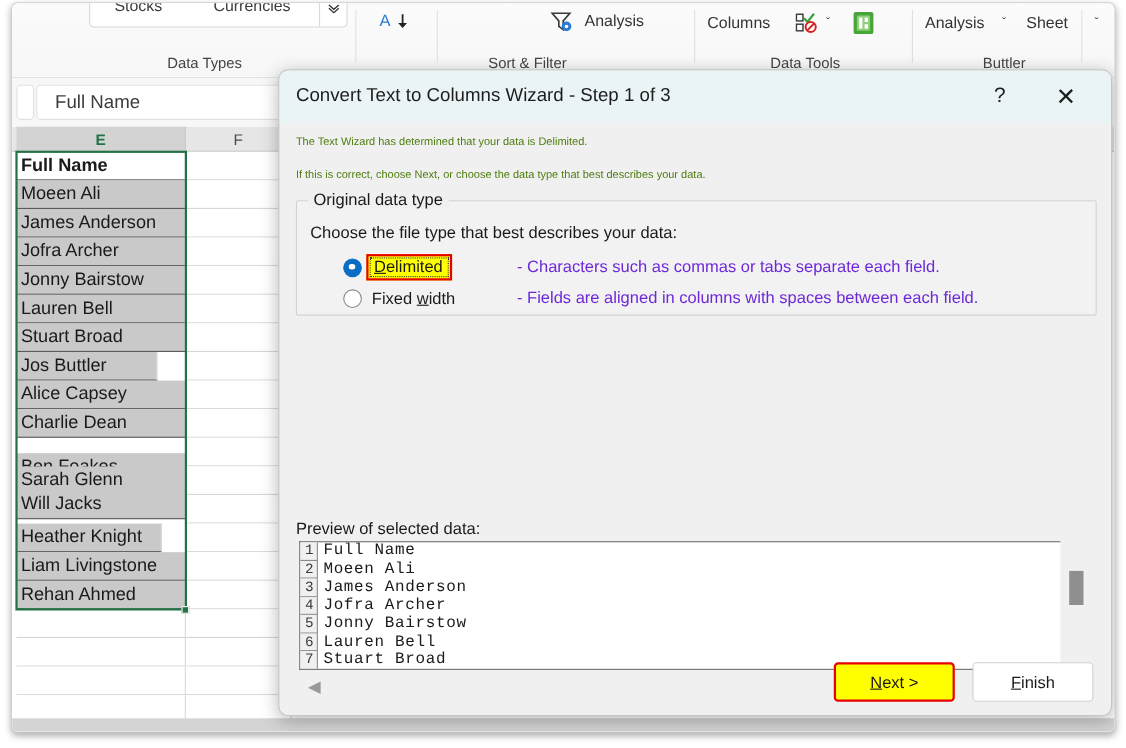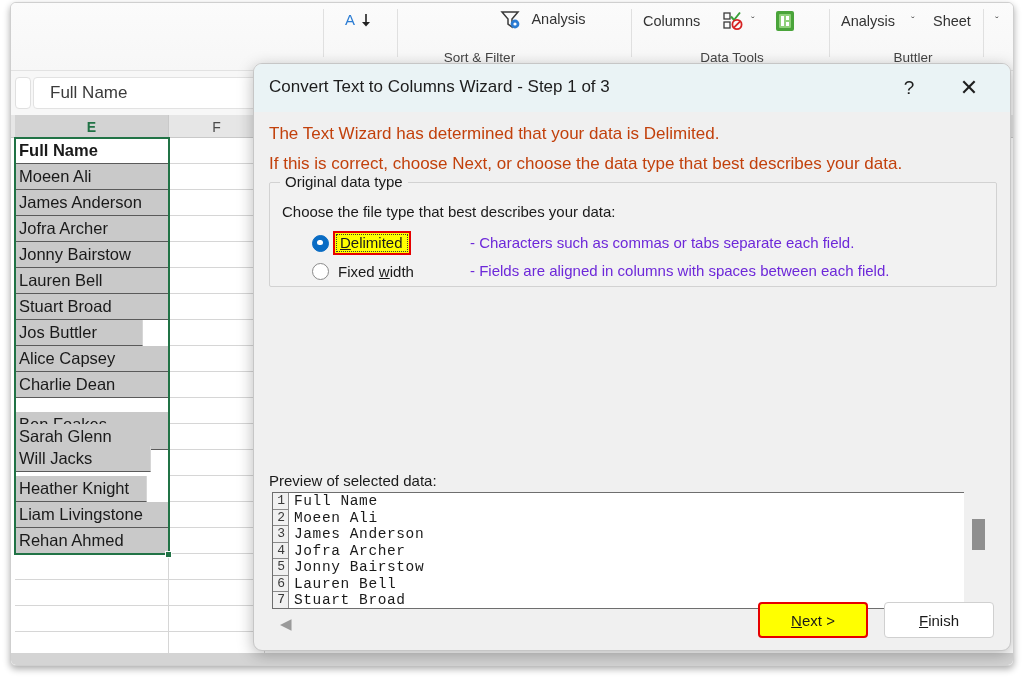--- a/index.html
+++ b/index.html
@@ -210,22 +210,22 @@
     cursor: default;
   }
   .dlg-help  { right: 86px; }
   .dlg-close { right: 26px; font-size: 22px; font-weight: 300; }
 
   .dlg-body { position: absolute; left:0; top:48px; width:758px; height:540px; }
 
   .dlg-line {
     position: absolute;
     left: 15px;
-    font-size: 17px;
-    color: #c2410c;
+    font-size: 10px;
+    color: #4d7c0f;
     white-space: nowrap;
   }
 
   .groupbox {
     position: absolute;
     left: 15px; top: 70px;
     width: 728px; height: 105px;
     border: 1px solid #d2d2d2;
     background: #f2f2f2;
     border-radius: 2px;
@@ -375,20 +375,33 @@
 </style>
 </head>
 <body>
 
 <div id="root">
 
   <div class="excel-frame">
 
     <div class="ribbon">
 
+      <div class="rib-group" style="left:48px; width:254px;">
+        <div class="combo-box" style="left:22px;">
+          <div class="rib-text" style="left:22px; top:8px; color:#3b3b3b;">Stocks</div>
+          <div class="rib-text" style="left:112px; top:8px; color:#3b3b3b;">Currencies</div>
+          <div class="combo-arrow">
+            <svg width="13" height="13" viewBox="0 0 13 13">
+              <path d="M2 3.5 L6.5 7.5 L11 3.5" fill="none" stroke="#333" stroke-width="1.2"></path>
+              <path d="M2 6.5 L6.5 10.5 L11 6.5" fill="none" stroke="#333" stroke-width="1.2"></path>
+            </svg>
+          </div>
+        </div>
+        <div class="rib-label">Data Types</div>
+      </div>
       <div class="rib-sep" style="left:312px;"></div>
 
       <div class="rib-group" style="left:316px; width:305px;">
         <div style="position:absolute; left:18px; top:8px;">
           <span class="rib-text" style="position:static; color:#2b7cd3; font-size:15px;">A</span>
           <svg class="ico" width="14" height="15" viewBox="0 0 14 15">
             <path d="M7 1 L7 12" stroke="#222" stroke-width="1.6" fill="none"></path>
             <path d="M3 9 L7 13.5 L11 9" fill="#222"></path>
           </svg>
         </div>
@@ -464,21 +477,21 @@
         <div class="cell selrange" style="top:52px;  width:154px;">James Anderson</div>
         <div class="cell selrange" style="top:78px;  width:154px;">Jofra Archer</div>
         <div class="cell selrange" style="top:104px; width:154px;">Jonny Bairstow</div>
         <div class="cell selrange" style="top:130px; width:154px;">Lauren Bell</div>
         <div class="cell selrange" style="top:156px; width:154px;">Stuart Broad</div>
         <div class="cell selrange" style="top:182px; width:128px;">Jos Buttler</div>
         <div class="cell selrange" style="top:208px; width:154px;">Alice Capsey</div>
         <div class="cell selrange" style="top:234px; width:154px;">Charlie Dean</div>
         <div class="cell selrange" style="top:260px; width:154px;margin-top:14px;">Ben Foakes</div>
         <div class="cell selrange" style="top:286px; width:154px;">Sarah Glenn</div>
-        <div class="cell selrange" style="top:308px; width:136px;">Will Jacks</div>
+        <div class="cell selrange" style="top:308px; width:154px;">Will Jacks</div>
         <div class="cell selrange" style="top:338px; width:132px;">Heather Knight</div>
         <div class="cell selrange" style="top:364px; width:154px;">Liam Livingstone</div>
         <div class="cell selrange" style="top:390px; width:154px;">Rehan Ahmed</div>
         <div class="cell" style="top:416px; width:154px;"></div>
         <div class="cell" style="top:442px; width:154px;"></div>
         <div class="cell" style="top:468px; width:154px;"></div>
         <div class="cell" style="top:494px; width:154px;"></div>
       </div>
 
       <div class="cellcol" style="left:158px;">

